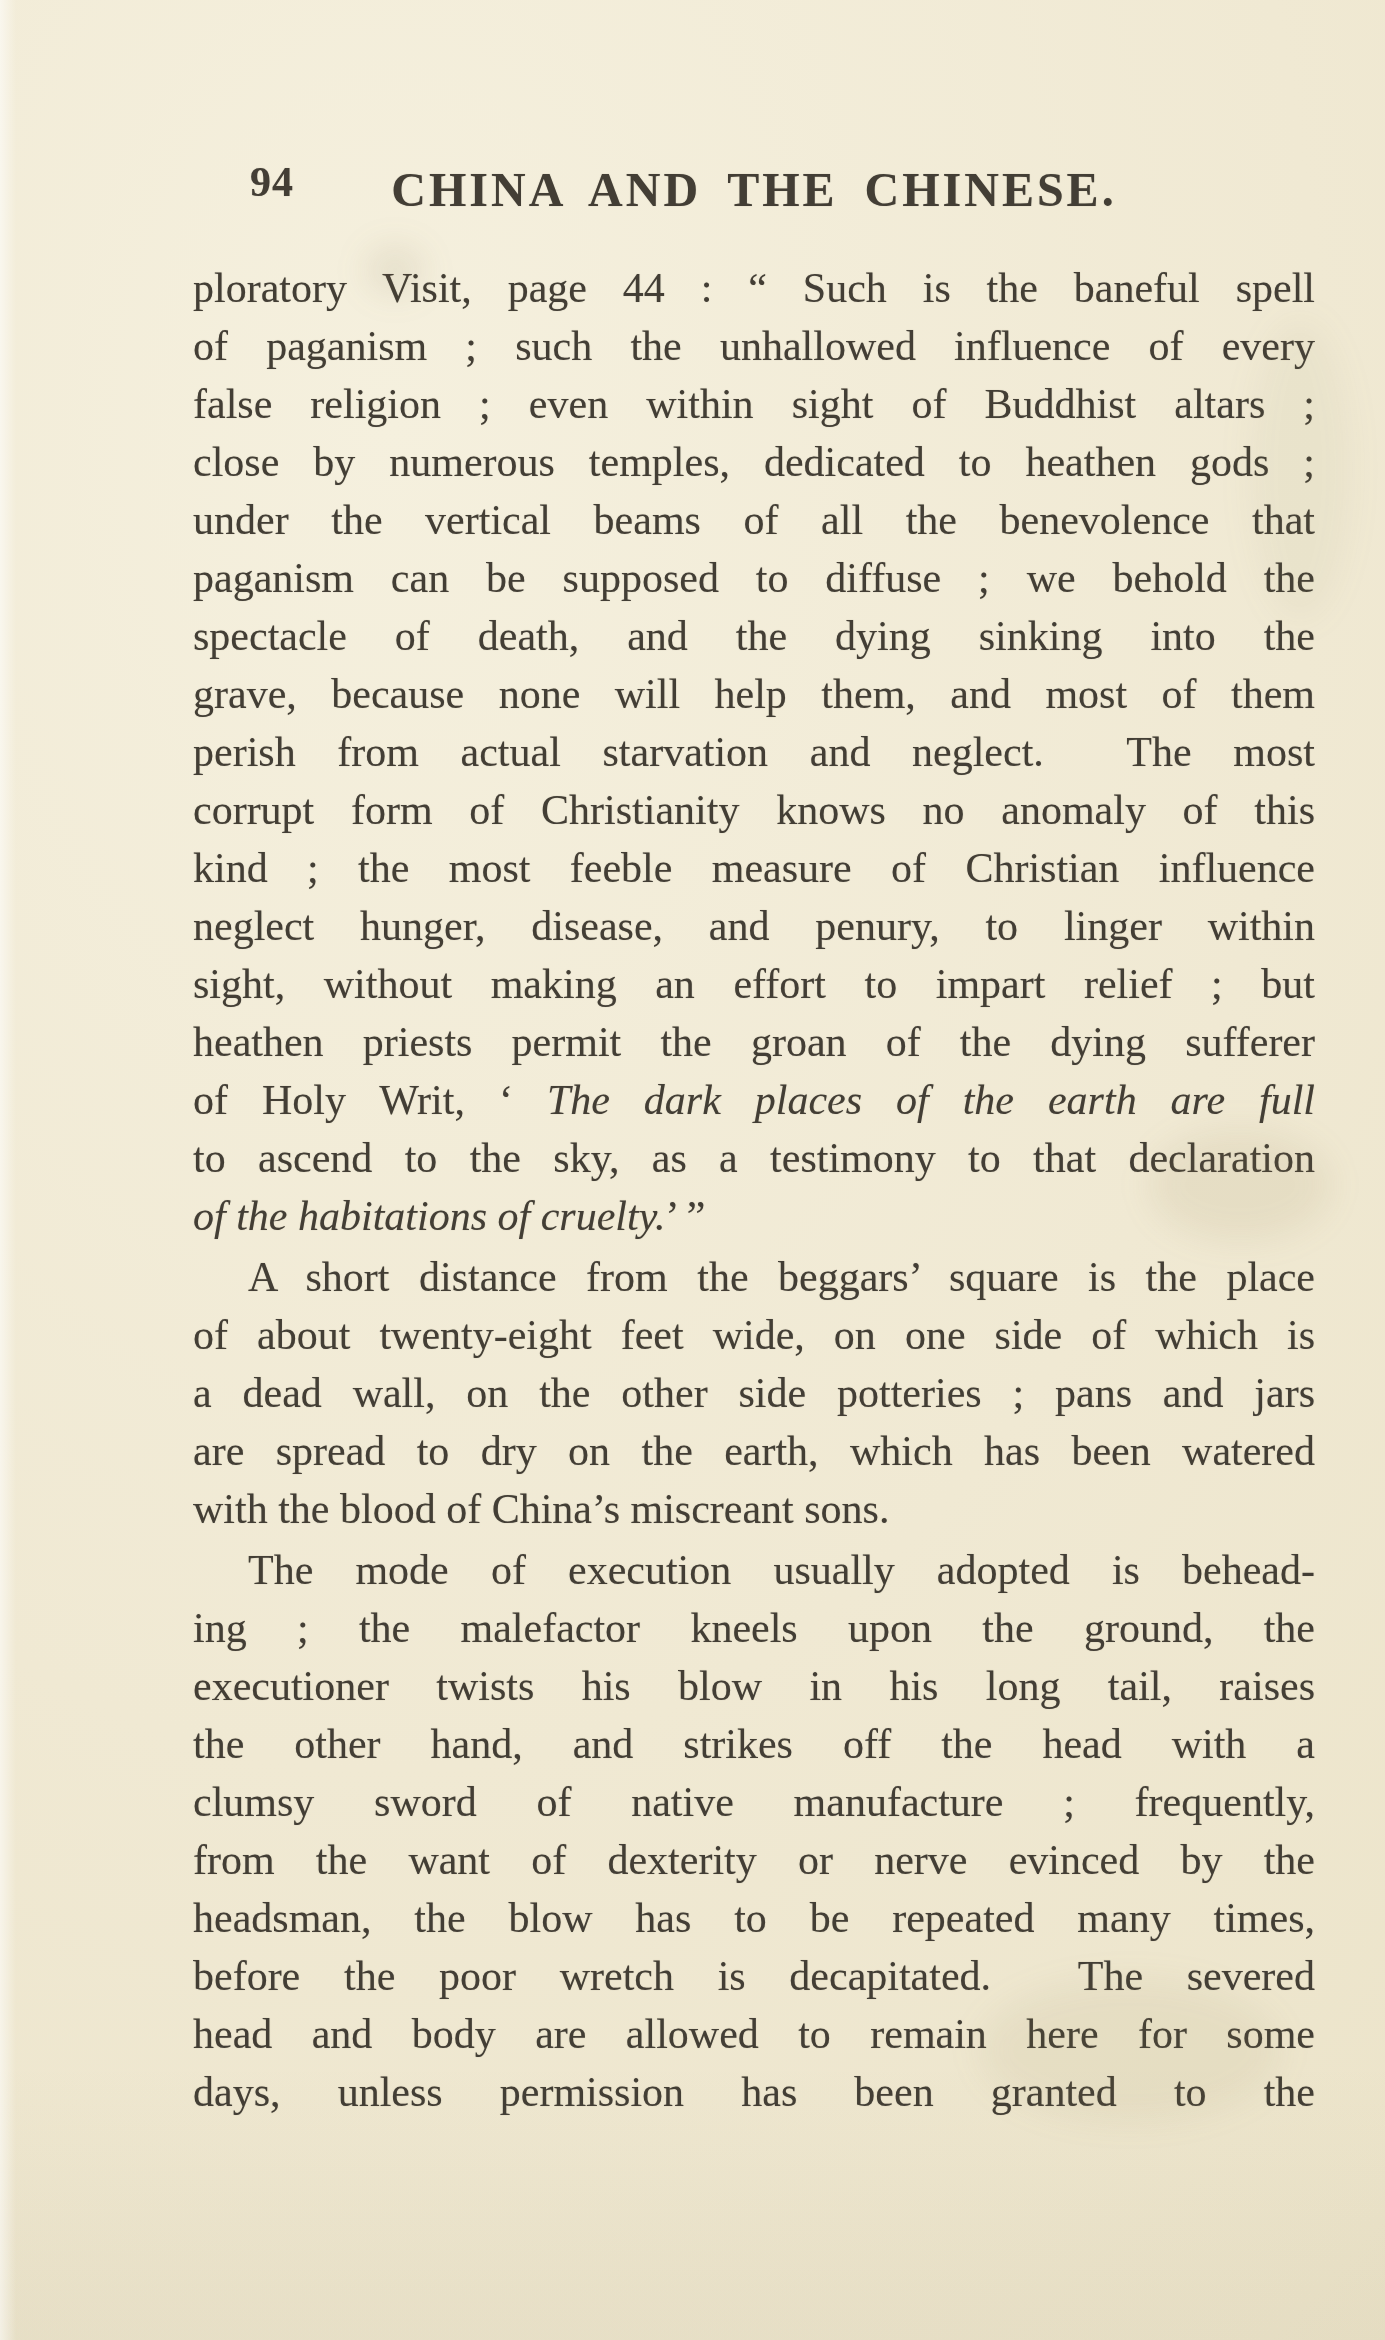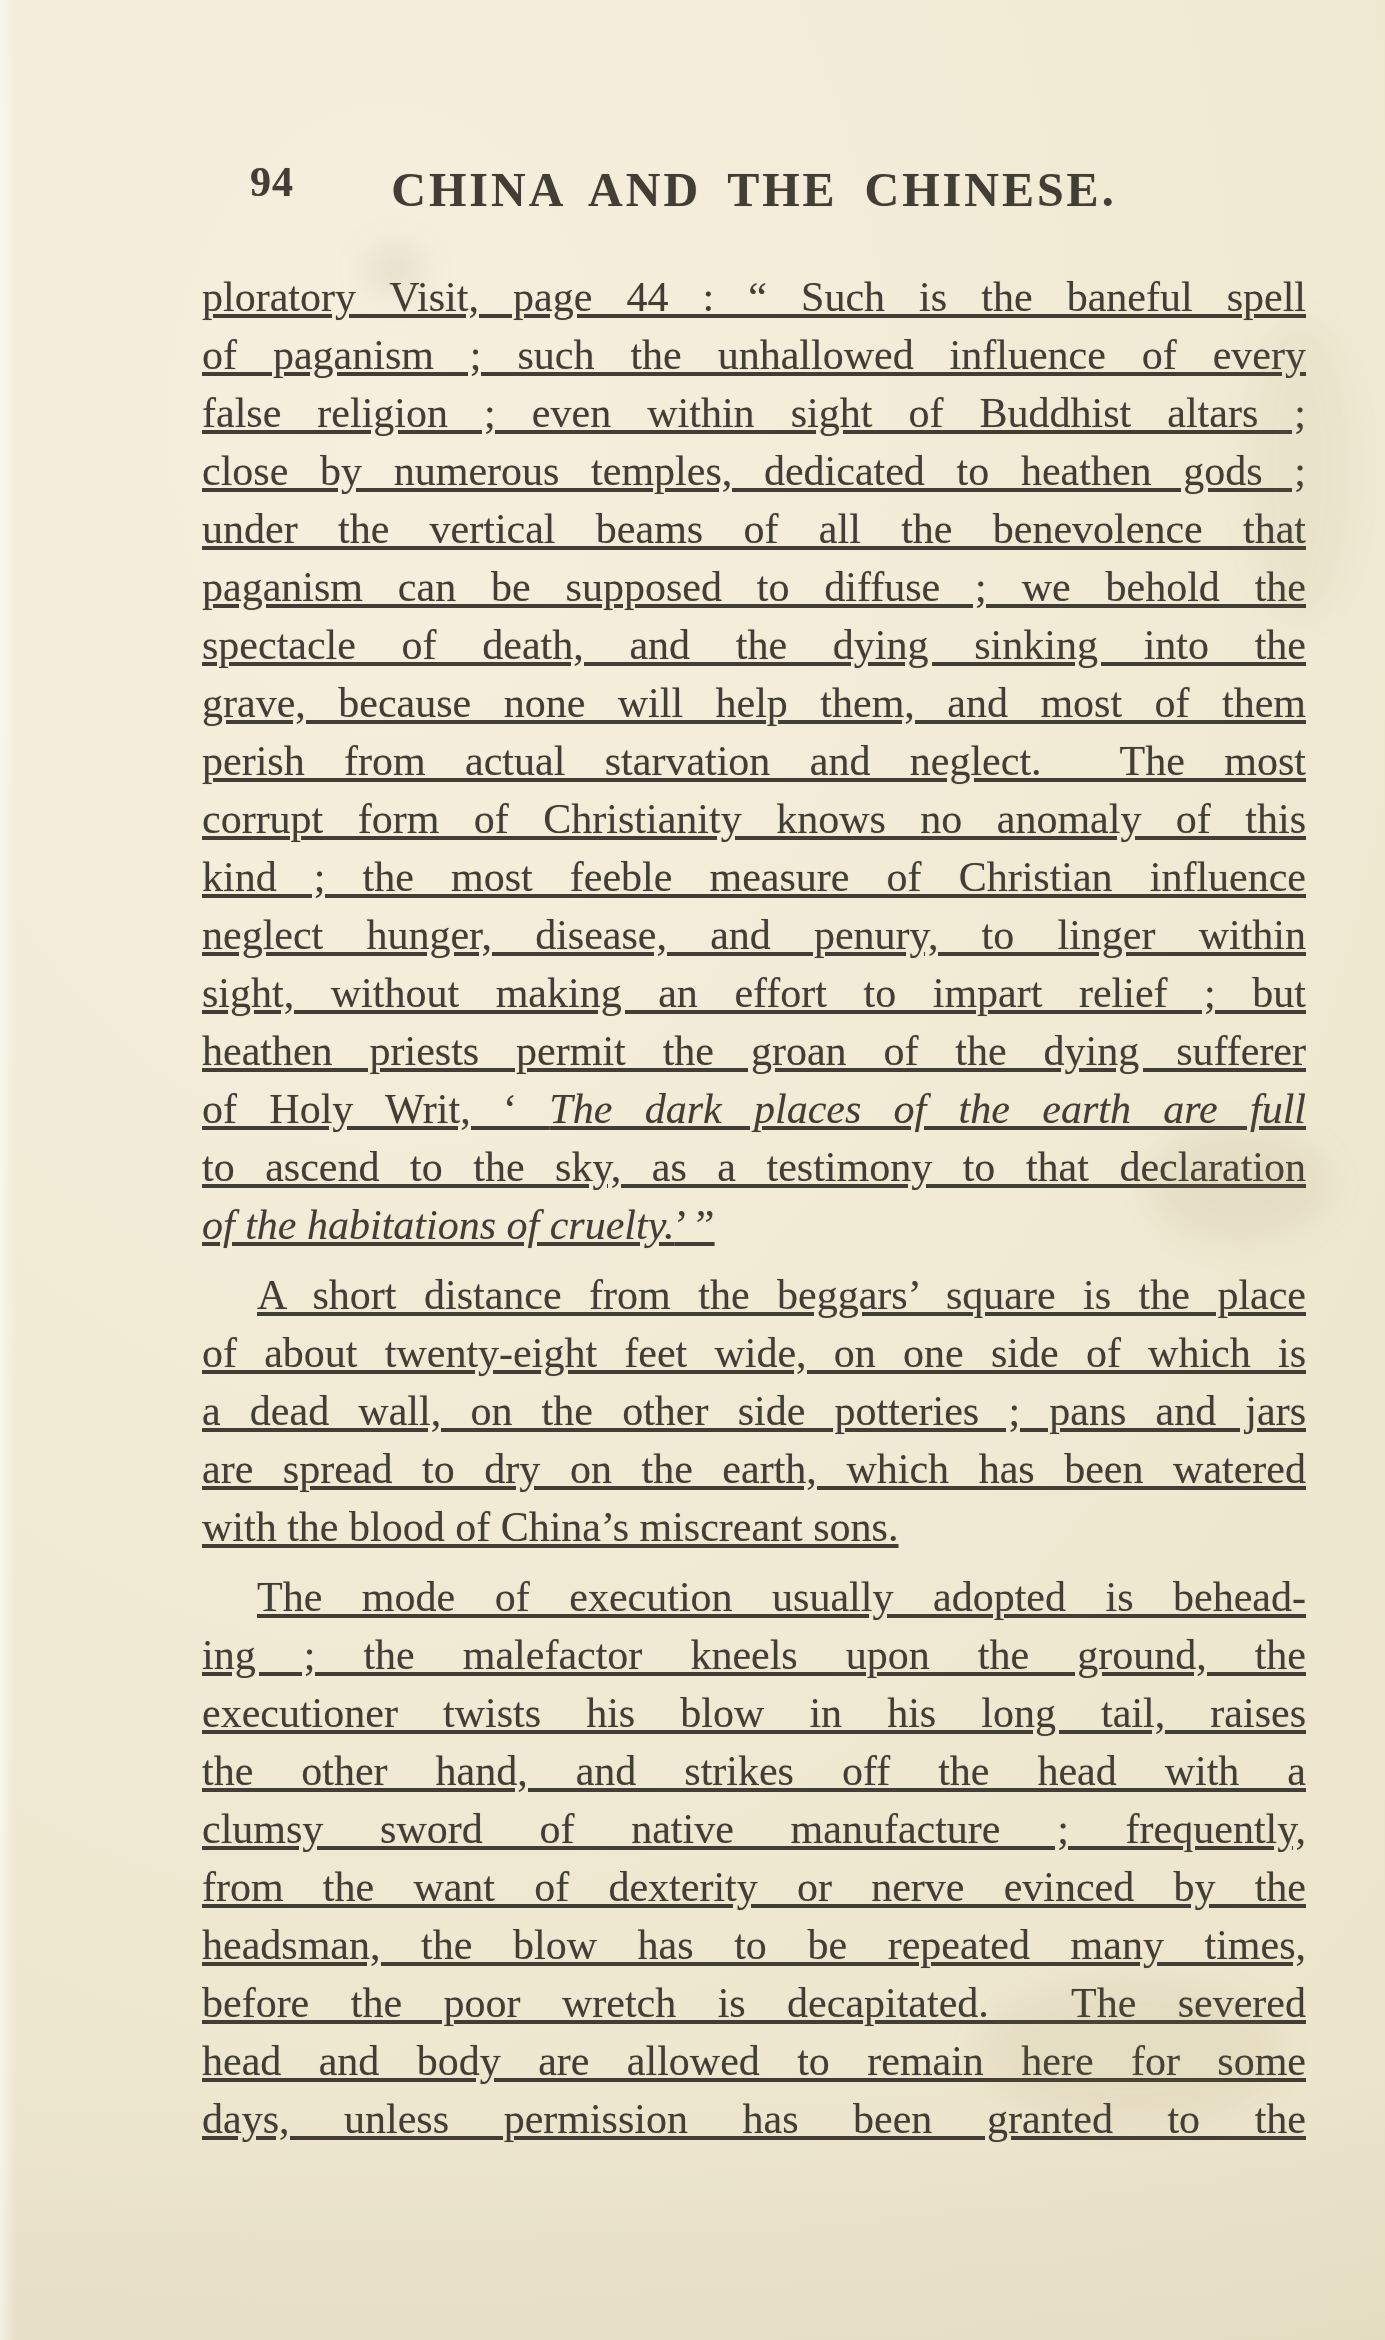--- a/index.html
+++ b/index.html
@@ -16,21 +16,21 @@
     color:#433e35;
   }
   .header, .text-block{ text-shadow:0 0 1px rgba(67,62,53,0.35); }
   .header{position:absolute;left:190px;top:156px;width:1128px;height:54px;}
   .page-number{position:absolute;left:14px;top:2px;font-size:42px;font-weight:700;letter-spacing:1px;margin-left:46px;}
   .running-title{
     position:absolute;left:50%;top:6px;transform:translateX(-50%);
     font-size:48px;font-weight:700;letter-spacing:3px;word-spacing:12px;white-space:nowrap;
   }
   .text-block{position:absolute;left:190px;top:256px;width:1128px;font-size:42px;}
-  .paragraph{margin:12px;text-decoration:underline;}
+  .paragraph{margin:3px;}
   .line{height:58px;line-height:58px;overflow:hidden;}
   .line.justify{text-align:justify;text-align-last:justify;}
   .line.indent{padding-left:55px;}
   .seg{font-style:normal;}
   .seg.italic{font-style:italic;}
   .smudge{position:absolute;border-radius:50%;filter:blur(16px);background:rgba(143,128,82,0.10);}
   .smudge.s1{left:1150px;top:1130px;width:180px;height:110px;}
   .smudge.s2{left:980px;top:1980px;width:300px;height:140px;background:rgba(143,128,82,0.08);}
   .smudge.s3{left:1250px;top:320px;width:100px;height:300px;background:rgba(143,128,82,0.06);}
   .smudge.s4{left:365px;top:245px;width:60px;height:50px;background:rgba(120,95,60,0.10);}

